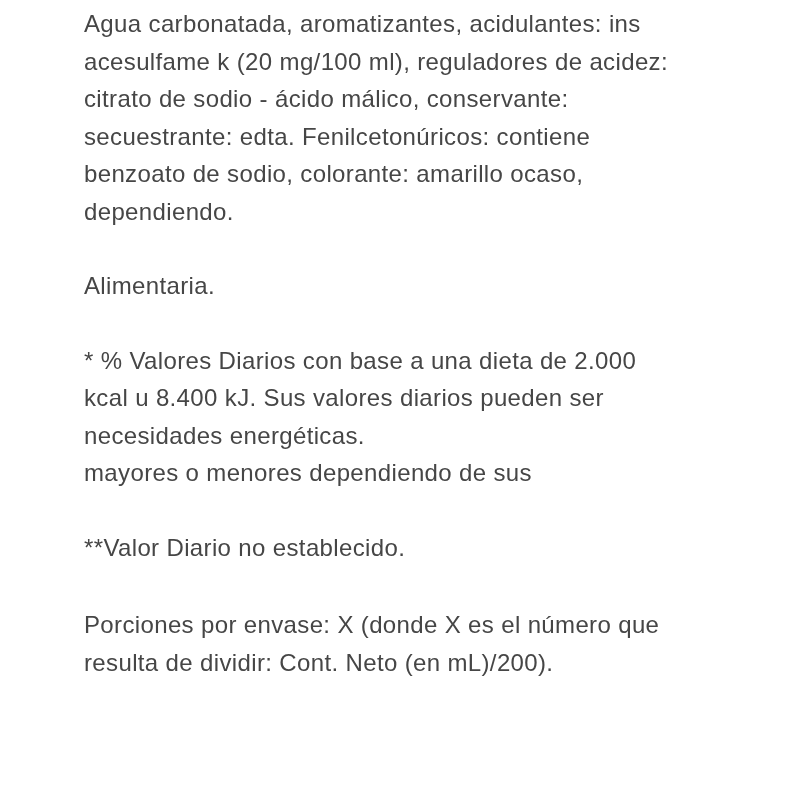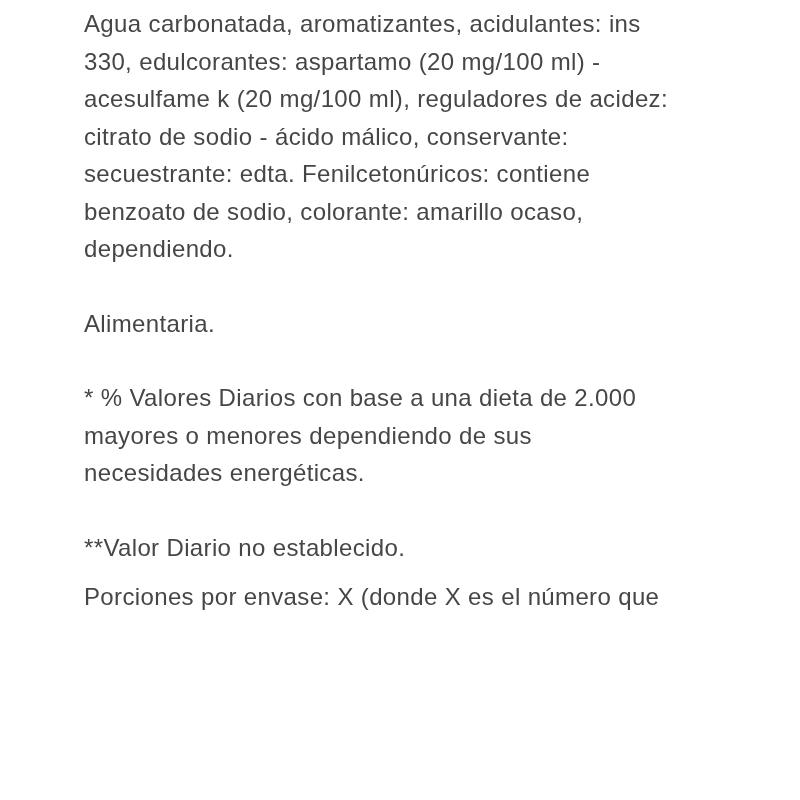--- a/index.html
+++ b/index.html
@@ -27,52 +27,53 @@
     letter-spacing: 0.015em;
     font-weight: 400;
     text-align: left;
   }
   .text-block p {
     margin: 0 0 37px 0;
     padding: 0;
   }
   
   .text-block p:nth-child(4) {
-    margin-bottom: 12px;
+    margin-bottom: 40px;
   }
   .text-block p:last-child {
     margin-bottom: 16px;
   }
   .line {
     display: block;
     white-space: nowrap;
   }
 </style>
 </head>
 <body style="background: rgb(255, 255, 255);">
 
 <div class="page">
   <div class="text-block" style="color: rgb(70, 70, 70);">
       <p>
         <span class="line">Agua carbonatada, aromatizantes, acidulantes: ins</span>
-        <span class="line">330, edulcorantes: aspartamo (20 mg/100 ml) -</span>
         <span class="line">acesulfame k (20 mg/100 ml), reguladores de acidez:</span>
         <span class="line">citrato de sodio - ácido málico, conservante:</span>
         <span class="line">secuestrante: edta. Fenilcetonúricos: contiene</span>
         <span class="line">benzoato de sodio, colorante: amarillo ocaso,</span>
         <span class="line">dependiendo.</span>
       </p>
       <p>
         <span class="line">Alimentaria.</span>
       </p>
       <p>
         <span class="line">* % Valores Diarios con base a una dieta de 2.000</span>
+        <span class="line">kcal u 8.400 kJ. Sus valores diarios pueden ser</span>
+        <span class="line">necesidades energéticas.</span>
         <span class="line">mayores o menores dependiendo de sus</span>
-        <span class="line">necesidades energéticas.</span>
       </p>
       <p>
         <span class="line">**Valor Diario no establecido.</span>
       </p>
       <p>
         <span class="line">Porciones por envase: X (donde X es el número que</span>
+        <span class="line">resulta de dividir: Cont. Neto (en mL)/200).</span>
       </p>
     </div>
 </div>
 
 </body></html>

